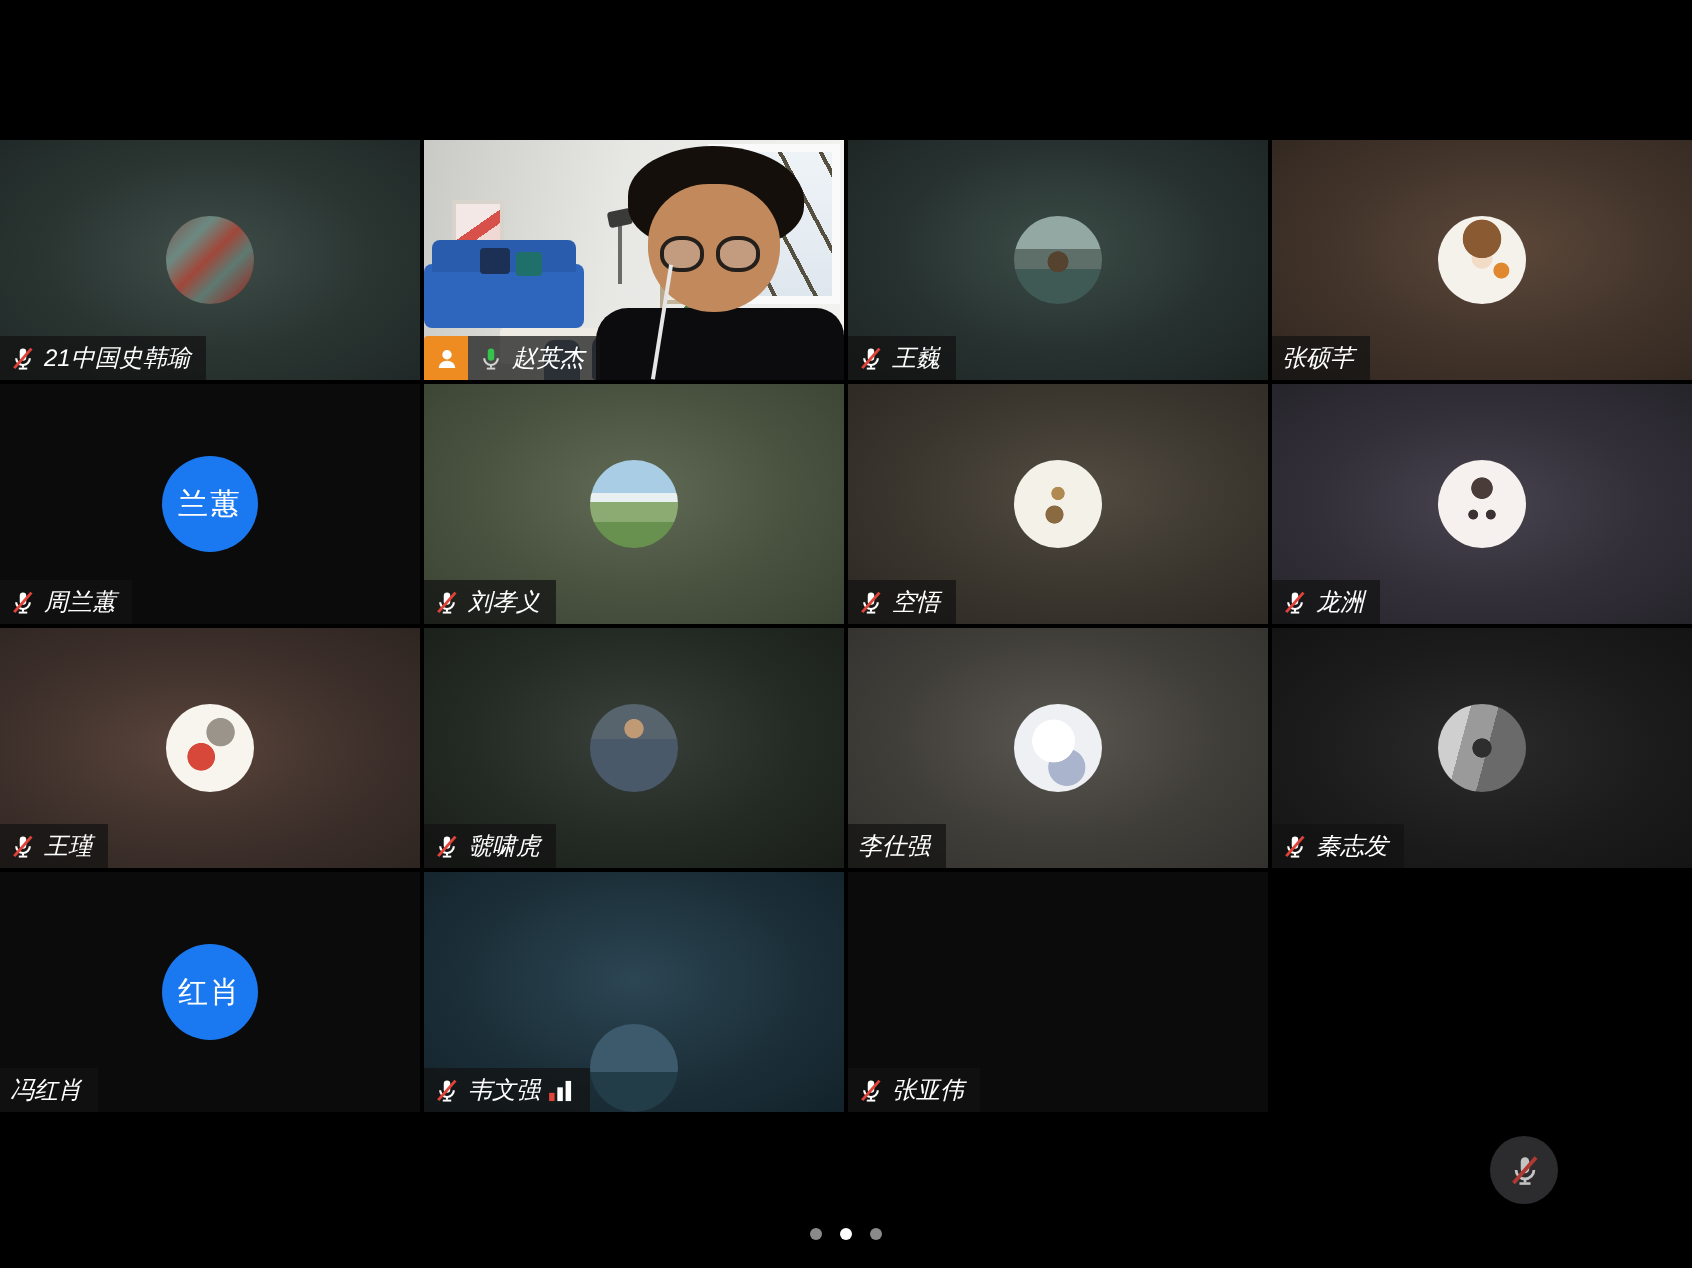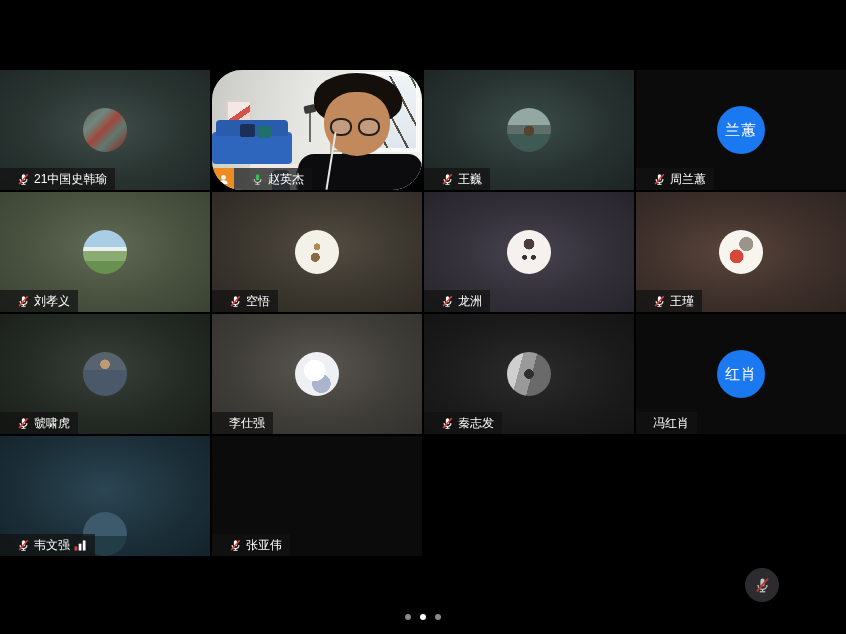--- a/index.html
+++ b/index.html
@@ -4,21 +4,21 @@
 <style>
   html,body{margin:0;padding:0;background:#000;}
   body{width:846px;height:634px;position:relative;overflow:hidden;
        font-family:"Liberation Sans","DejaVu Sans",sans-serif;}
 
   
   .grid{position:absolute;left:0;top:70px;width:846px;
         display:grid;grid-template-columns:repeat(4,210px);grid-auto-rows:120px;gap:2px;}
   .tile{position:relative;overflow:hidden;display:flex;align-items:center;justify-content:center;
         background:#111;}
-  .tile.active-speaker{box-shadow:inset 0 0 0 2px #2bb54a;border-radius:30px;}
+  .tile.active-speaker{box-shadow:inset 0 0 0 2px #2bb54a;}
 
   
   .t1{background:radial-gradient(ellipse at 50% 48%,#3f4d49 0%,#2a3532 55%,#1f2826 100%);}
   .t3{background:radial-gradient(ellipse at 50% 45%,#3c4c47 0%,#273230 55%,#1c2422 100%);}
   .t4{background:radial-gradient(ellipse at 55% 45%,#5c483a 0%,#41332a 55%,#30261f 100%);}
   .t5,.t14,.t16{background:#0b0b0b;}
   .t6{background:radial-gradient(ellipse at 50% 45%,#616a55 0%,#49523f 55%,#3a4233 100%);}
   .t7{background:radial-gradient(ellipse at 40% 55%,#584a28 0%,#3c321f 50%,#2a2419 100%);}
   .t8{background:radial-gradient(ellipse at 55% 45%,#524c42 0%,#3a352d 55%,#2c2822 100%);}
   .t9{background:radial-gradient(ellipse at 50% 50%,#474450 0%,#322f38 55%,#26242b 100%);}
@@ -56,21 +56,21 @@
         radial-gradient(circle at 60% 72%,#aab4cc 0 22%,transparent 23%),#eef0f4;}
   .av13{background:radial-gradient(circle at 50% 50%,#2e2e2e 0 15%,transparent 16%),
         linear-gradient(105deg,#cfcfcf 0 30%,#9a9a9a 30% 55%,#6a6a6a 55% 100%);}
   .av15{background:linear-gradient(180deg,#3c5a6c 0 55%,#223c48 55% 100%);}
 
   
   .label-row{position:absolute;left:0;bottom:0;display:flex;align-items:stretch;z-index:3;}
   .host-badge{width:22px;height:22px;background:#ee8c21;display:flex;align-items:center;
       justify-content:center;border-radius:2px 0 0 0;}
   .label{display:flex;align-items:center;gap:4px;background:rgba(18,18,18,.72);
-      color:#fff;font-size:12px;line-height:14px;padding:4px 8px 4px 17px;height:22px;box-sizing:border-box;}
+      color:#fff;font-size:12px;line-height:14px;padding:4px 8px 4px 5px;height:22px;box-sizing:border-box;font-style:italic;}
 
   
   .video-scene{position:absolute;inset:0;z-index:0;}
   .vs-wall{position:absolute;inset:0;background:linear-gradient(100deg,#c9cac5 0%,#e7e8e4 45%,#f3f4f1 100%);}
   .vs-window{position:absolute;right:2px;top:2px;width:66px;height:80px;background:
       repeating-linear-gradient(62deg,transparent 0 7px,#55503f 7px 9px,transparent 9px 18px),
       linear-gradient(180deg,#eef3f7,#dfe7ee);border:4px solid #fafafa;box-sizing:border-box;}
   .vs-art{position:absolute;left:14px;top:30px;width:26px;height:34px;background:
       linear-gradient(145deg,#f4e8e6 0 40%,#d8504a 40% 55%,#f0d8d4 55% 100%);
       border:2px solid #d9d4cb;box-sizing:border-box;}
@@ -198,20 +198,32 @@
           <line x1="8" y1="11.7" x2="8" y2="13.4" stroke="#fff" stroke-width="1.3"></line>
           <line x1="5.4" y1="13.9" x2="10.6" y2="13.9" stroke="#fff" stroke-width="1.2"></line>
           <line x1="2.6" y1="13.6" x2="13.2" y2="1.6" stroke="#e04339" stroke-width="1.8"></line>
         </svg>
 
         <span>王巍</span>
 
       </span>
     </div>
   </div>
+    <div class="tile t4">
+
+    <div class="avatar photo av4"></div>
+    <div class="label-row">
+
+      <span class="label">
+
+        <span>张硕芊</span>
+
+      </span>
+    </div>
+  </div>
     <div class="tile t5">
 
     <div class="avatar initials">兰蕙</div>
     <div class="label-row">
 
       <span class="label">
         <svg viewBox="0 0 16 16" width="13" height="13">
           <rect x="6" y="1.5" width="4" height="7.5" rx="2" fill="#fff"></rect>
           <path d="M3.8 7.5a4.2 4.2 0 0 0 8.4 0" fill="none" stroke="#fff" stroke-width="1.3"></path>
           <line x1="8" y1="11.7" x2="8" y2="13.4" stroke="#fff" stroke-width="1.3"></line>

